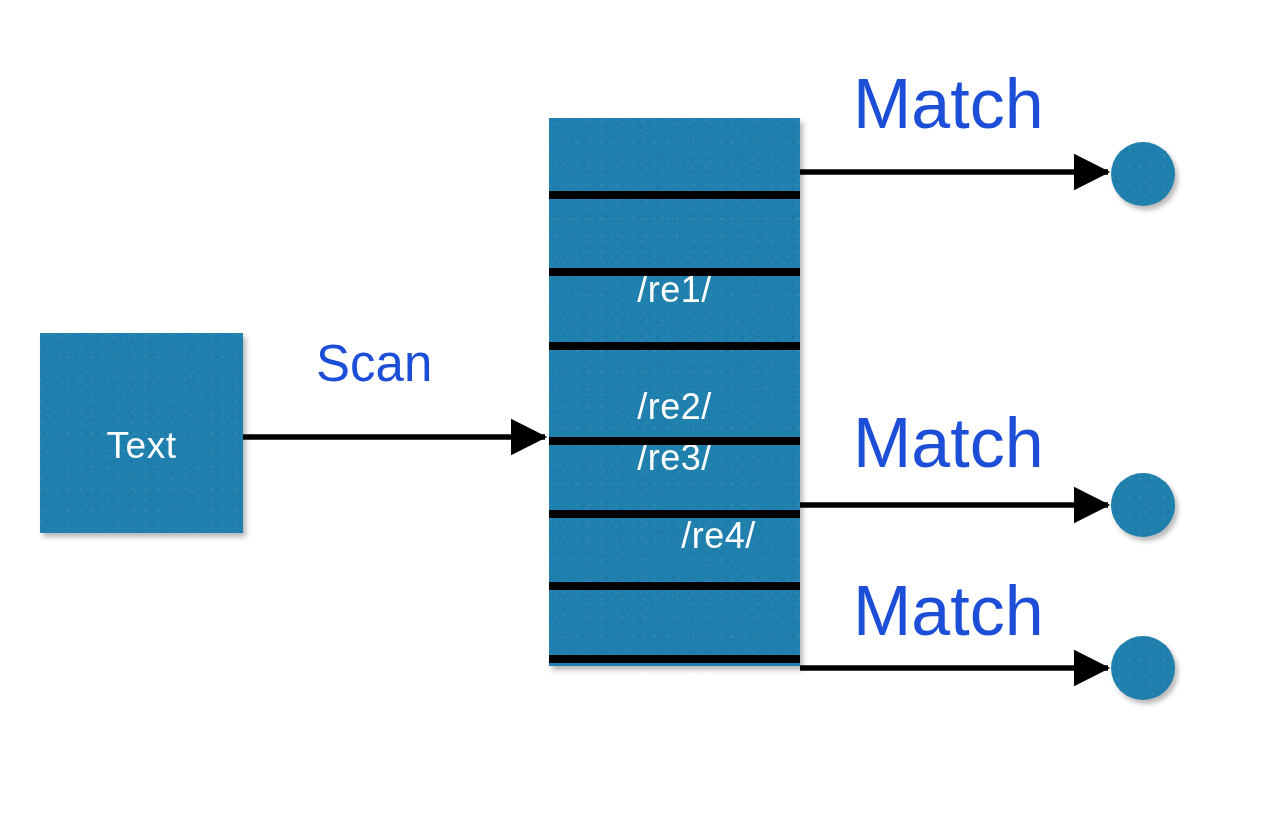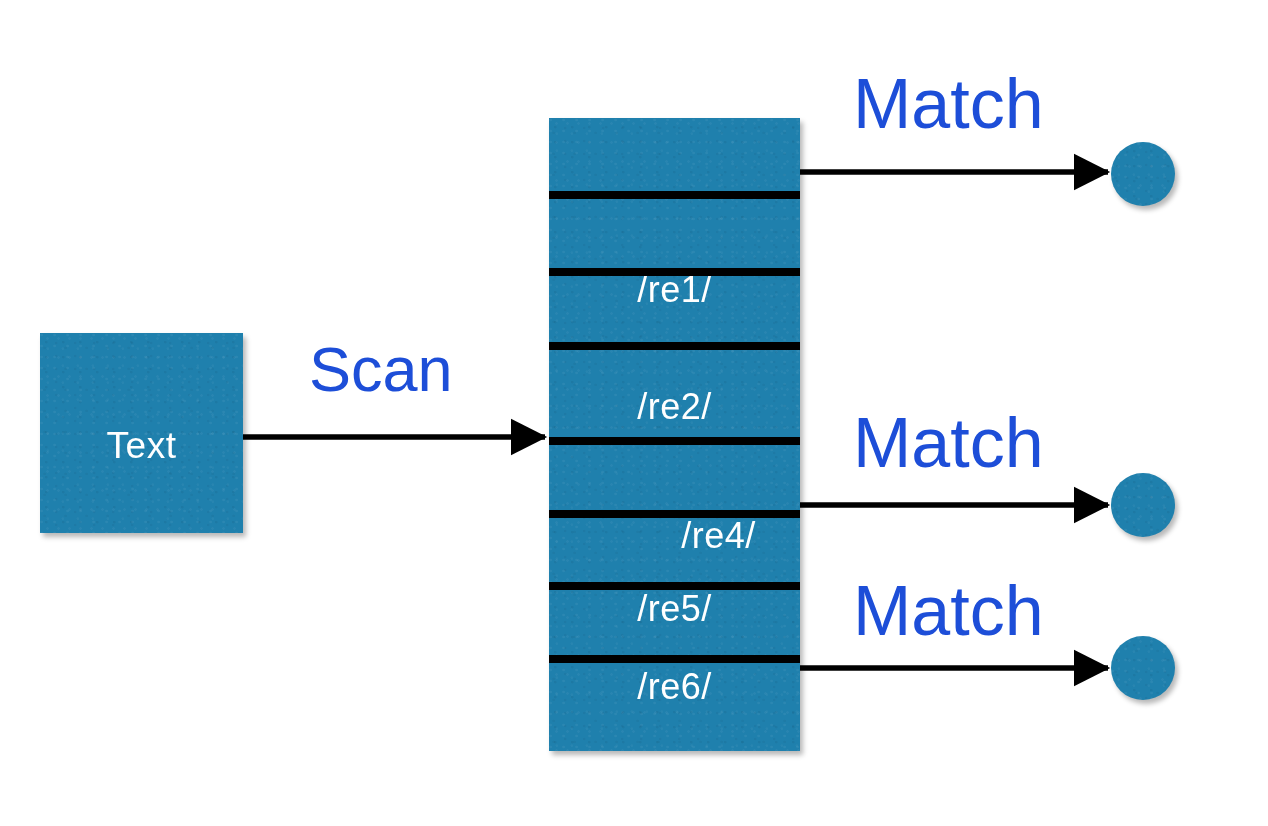--- a/index.html
+++ b/index.html
@@ -57,21 +57,21 @@
     line-height: 1;
     white-space: nowrap;
   }
 
   
   #regex-stack {
     position: absolute;
     left: 549px;
     top: 118px;
     width: 251px;
-    height: 633px;
+    height: 548px;
     box-shadow: 3px 4px 5px rgba(0,0,0,0.28);
   }
   .regex-divider {
     position: absolute;
     left: 0;
     width: 251px;
     height: 8px;
     background: #000000;
   }
   .regex-label {
@@ -123,22 +123,22 @@
 <div id="canvas">
 
   <div id="text-box" class="blue-fill">
     <div id="text-box-label">Text</div>
   </div>
 
   <div id="regex-stack" class="blue-fill">
 
     <div class="regex-label" style="top:154px;">/re1/</div>
     <div class="regex-label" style="top:246px;margin-top:25px;">/re2/</div>
+    <div class="regex-label" style="top:322px;">/re3/</div>
     <div class="regex-label" style="top:400px;margin-left:44px;">/re4/</div>
-    <div class="regex-label" style="top:473px;">/re5/</div>
     <div class="regex-label" style="top:551px;">/re6/</div>
 
     <div class="regex-divider" style="top:73px;"></div>
     <div class="regex-divider" style="top:150px;"></div>
     <div class="regex-divider" style="top:224px;"></div>
     <div class="regex-divider" style="top:319px;"></div>
     <div class="regex-divider" style="top:392px;"></div>
     <div class="regex-divider" style="top:464px;"></div>
     <div class="regex-divider" style="top:537px;"></div>
   </div>
@@ -156,21 +156,21 @@
 
     <line x1="243" y1="437" x2="545" y2="437" stroke="#000000" stroke-width="5.5" marker-end="url(#arrowhead)"></line>
 
     <line x1="800" y1="172" x2="1108" y2="172" stroke="#000000" stroke-width="5.5" marker-end="url(#arrowhead)"></line>
 
     <line x1="800" y1="505" x2="1108" y2="505" stroke="#000000" stroke-width="5.5" marker-end="url(#arrowhead)"></line>
 
     <line x1="800" y1="668" x2="1108" y2="668" stroke="#000000" stroke-width="5.5" marker-end="url(#arrowhead)"></line>
   </svg>
 
-  <div class="edge-label" style="left:309px; top:338px; font-size:63px;">Scan</div>
+  <div class="edge-label" style="left:316px; top:338px; font-size:51px;">Scan</div>
 
   <div class="edge-label" style="left:853px; top:69px;">Match</div>
 
   <div class="edge-label" style="left:853px; top:408px;">Match</div>
 
   <div class="edge-label" style="left:853px; top:576px;">Match</div>
 
 </div>
 
 </body></html>

